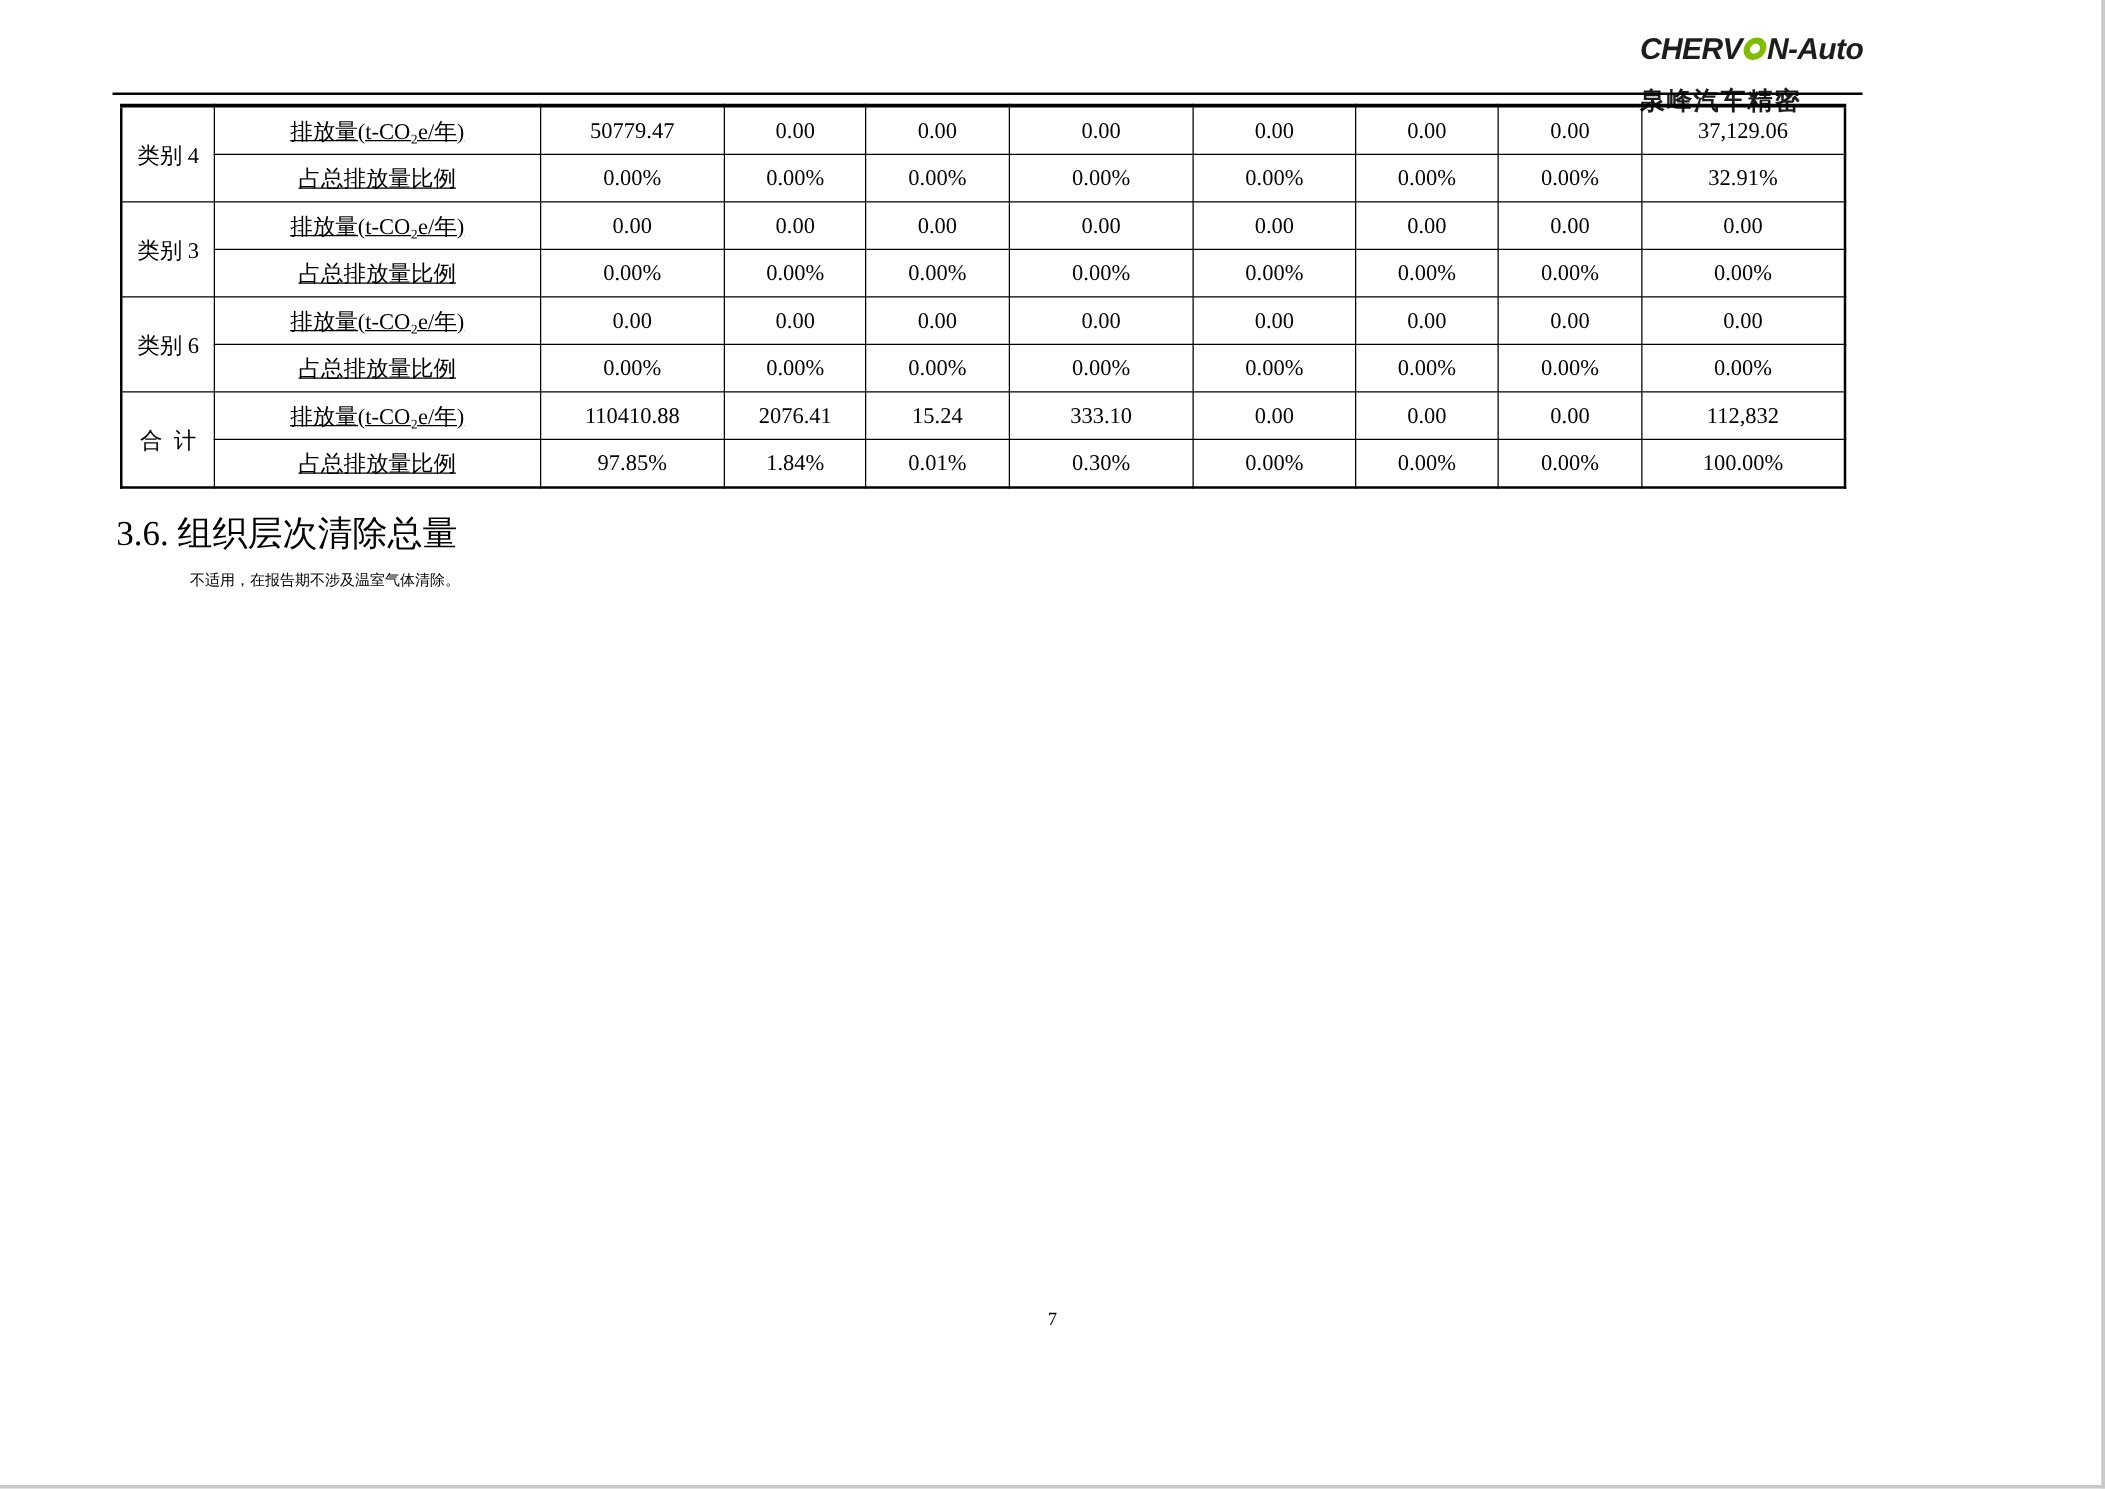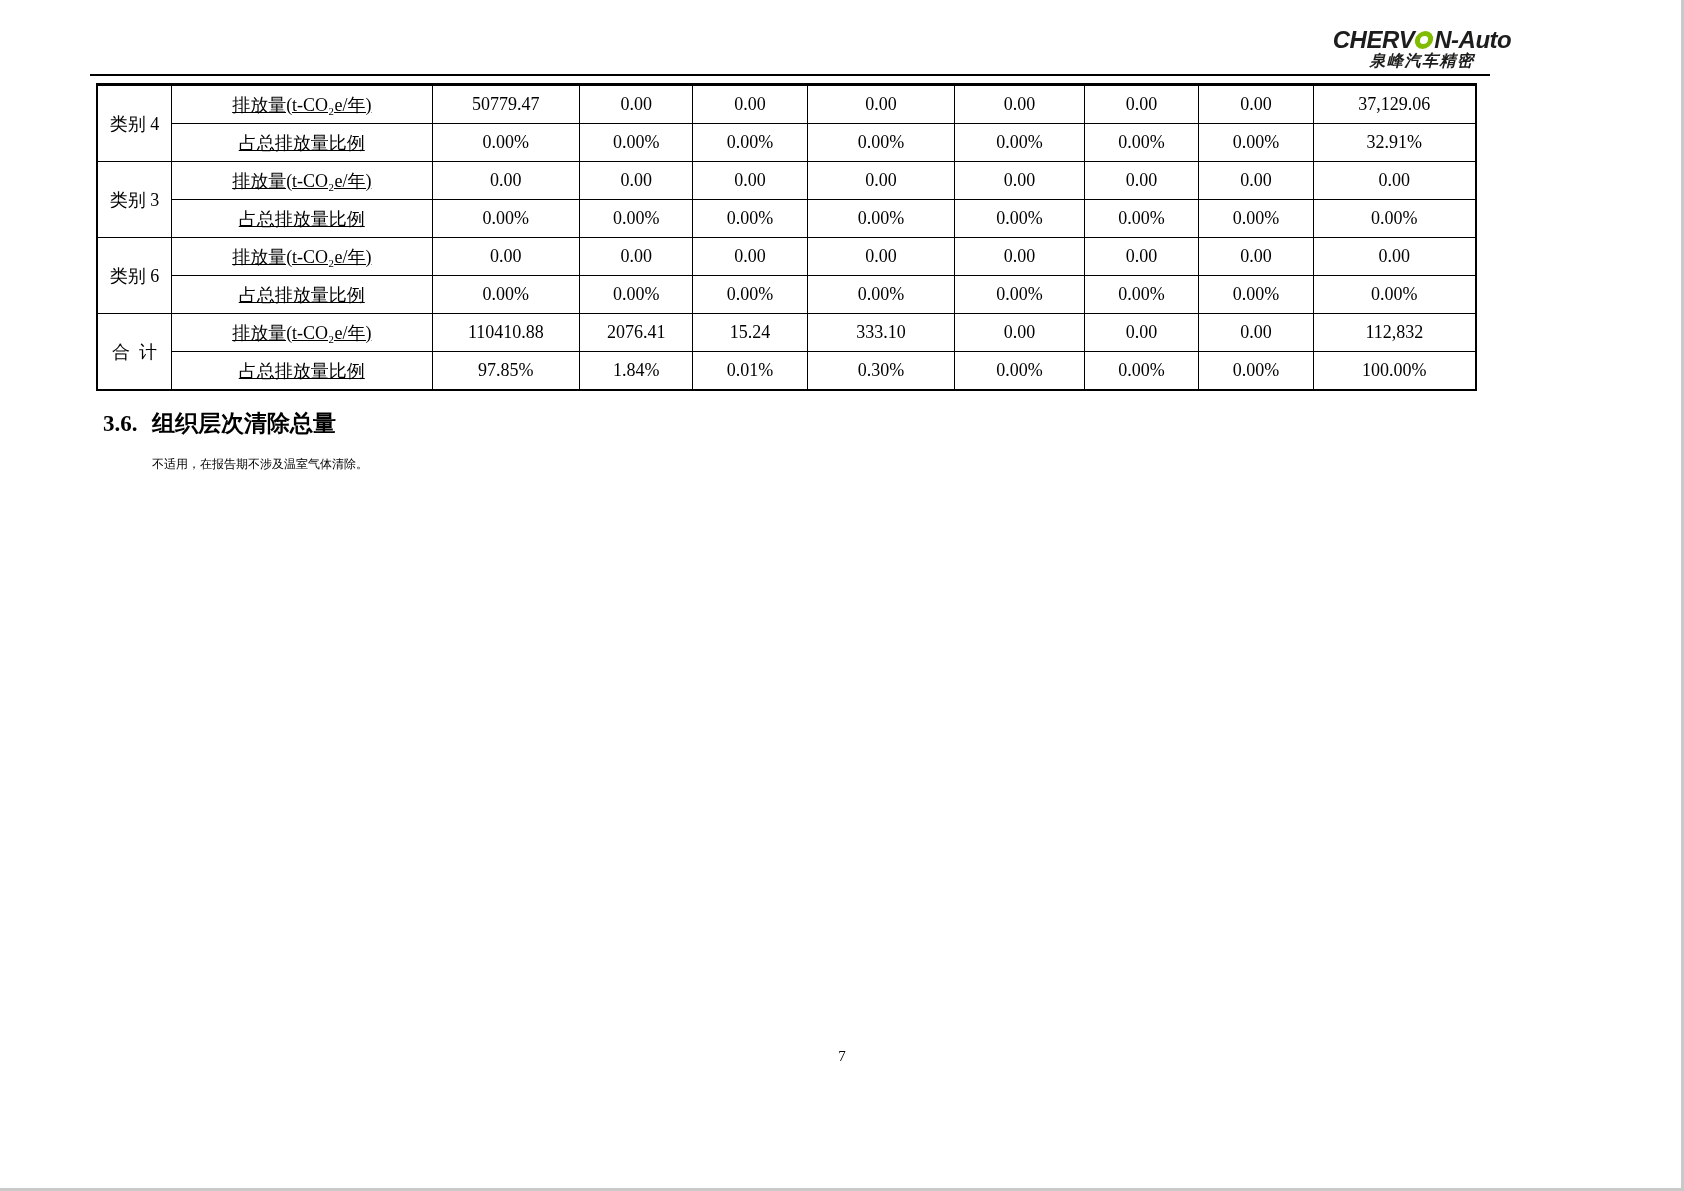--- a/index.html
+++ b/index.html
@@ -28,21 +28,21 @@
   .header-rule {
     position: absolute;
     left: 90px; top: 74px;
     width: 1400px; height: 2px;
     background: #000000;
   }
   .logo {
     position: absolute;
     top: 27px; right: 152px;
     width: 220px;
-    text-align: center;
+    text-align: left;
     font-family: "Liberation Sans", "DejaVu Sans", sans-serif;
     color: #1d1d1b;
     line-height: 1.05;
     white-space: nowrap;
   }
   .logo-main {
     font-size: 24px;
     font-weight: 800;
     font-style: italic;
     letter-spacing: -0.5px;
@@ -51,25 +51,24 @@
     display: inline-block;
     width: 18px; height: 18px;
     border: 5px solid #80bc00;
     border-radius: 50%;
     box-sizing: border-box;
     transform: skewX(-10deg);
     margin: 0 1px;
     vertical-align: -1px;
   }
   .logo-sub {
-    font-size: 16px;
+    font-size: 20px;
     font-weight: 800;
-    font-style: italic;
     letter-spacing: 1.5px;
-    margin-top: 1px;
+    margin-top: 19px;
   }
 
   
   .gtable {
     position: absolute;
     left: 96px; top: 83px;
     width: 1379px;
     border-collapse: collapse;
     table-layout: fixed;
     font-size: 18px;
@@ -84,23 +83,23 @@
     overflow: hidden;
     white-space: nowrap;
   }
   .gtable td.cat { font-size: 18px; }
   .gtable td.metric { font-size: 18px; text-decoration: underline; }
   .spaced { letter-spacing: 0.5em; margin-right: -0.5em; margin-top: 20px; }
 
   
   .section-heading {
     position: absolute;
-    left: 103px; top: 408px;
-    font-size: 23px;
-    font-weight: bold;
+    left: 93px; top: 408px;
+    font-size: 28px;
+    font-weight: normal;
     white-space: nowrap;
   }
   .heading-num { display: inline-block; min-width: 49px; }
   .body-text {
     position: absolute;
     left: 152px; top: 456px;
     font-size: 12px;
     white-space: nowrap;
   }
   .page-number {

